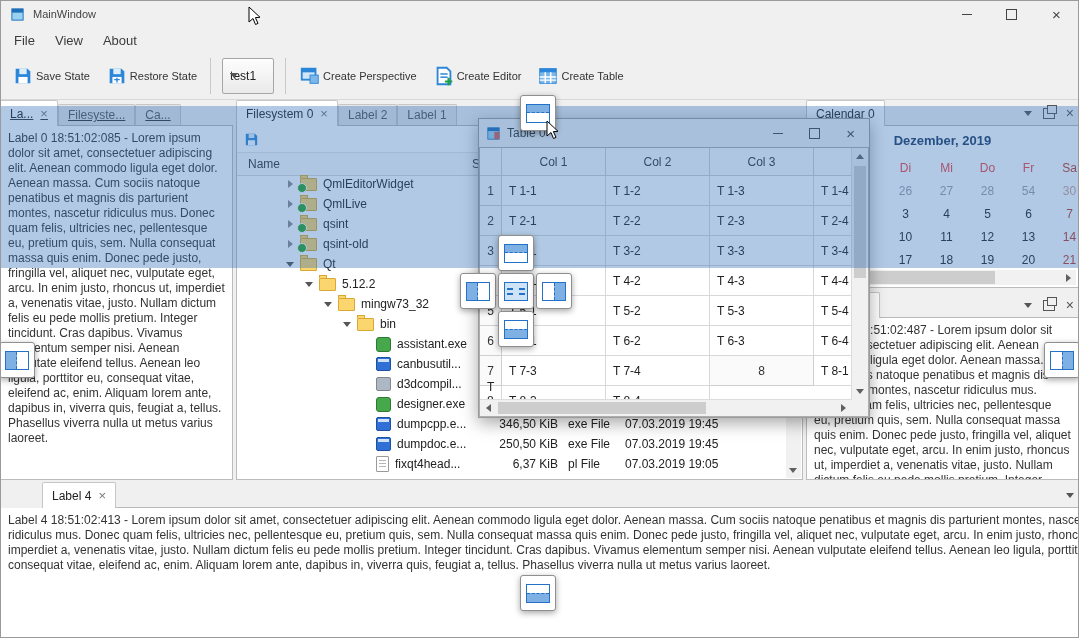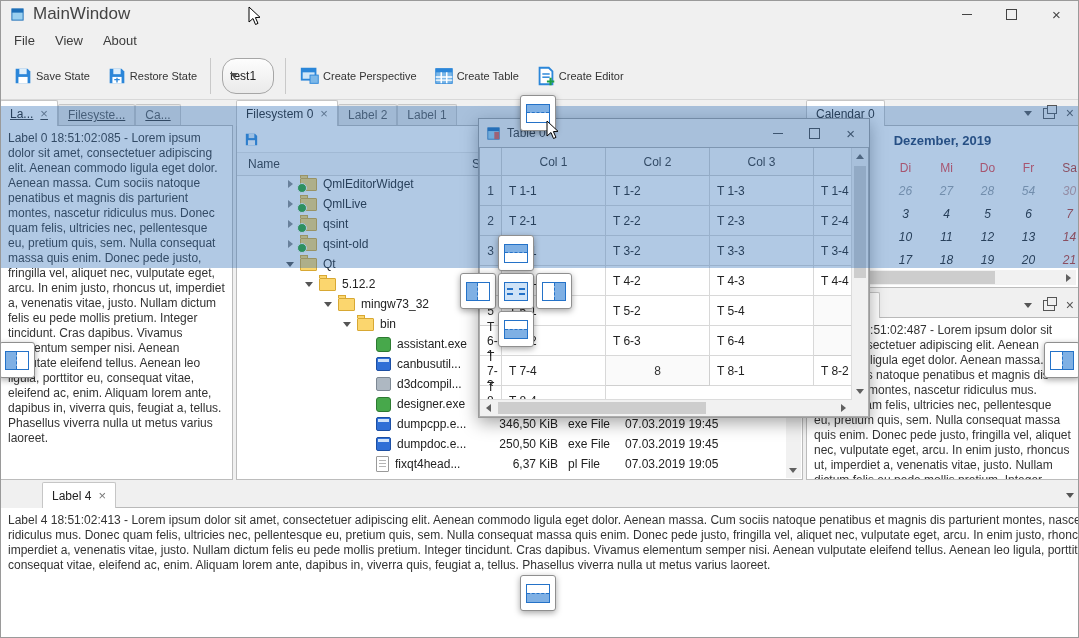--- a/index.html
+++ b/index.html
@@ -4,35 +4,35 @@
 <style>
   html,body{margin:0;padding:0;}
   body{
     position:relative;width:1079px;height:638px;overflow:hidden;
     background:#f0f0f0;font-family:"Liberation Sans",sans-serif;font-size:12px;color:#333;
   }
   body::after{content:"";position:absolute;inset:0;border:1px solid #9a9a9a;pointer-events:none;z-index:99;}
 
   
   .titlebar{position:absolute;left:0;top:0;width:1079px;height:28px;display:flex;align-items:center;padding-left:10px;gap:8px;box-sizing:border-box;background:#f0f0f0;}
-  .titlebar .wtitle{font-size:17px;color:#444;}
+  .titlebar .wtitle{font-size:11px;color:#444;}
   .win-controls{position:absolute;right:0;top:0;display:flex;height:28px;}
   .win-btn{width:45px;height:28px;display:flex;align-items:center;justify-content:center;color:#333;}
   .g-min{display:block;width:10px;height:1px;background:#444;}
   .g-max{display:block;width:9px;height:9px;border:1px solid #444;}
   .g-close{font-size:15px;color:#444;line-height:1;}
 
   .menubar{position:absolute;left:0;top:28px;width:1079px;height:24px;display:flex;align-items:center;padding-left:4px;box-sizing:border-box;}
   .menu-item{padding:3px 10px;font-size:13px;color:#3c3c3c;}
 
   .toolbar{position:absolute;left:0;top:52px;width:1079px;height:48px;display:flex;align-items:center;padding-left:4px;box-sizing:border-box;border-bottom:1px solid #d8d8d8;background:#f0f0f0;}
   .tbtn{display:flex;flex-direction:row;align-items:center;justify-content:center;gap:2px;padding:2px 8px;height:44px;font-size:11px;color:#333;}
   .tbtn svg{width:22px;height:22px;}
   .tsep{width:1px;height:36px;background:#c9c9c9;margin:0 5px;}
-  .combo{width:52px;height:36px;border:1px solid #a6a6a6;border-radius:14px;background:linear-gradient(#fdfdfd,#eaeaea);display:flex;align-items:center;padding:0 5px 0 7px;box-sizing:border-box;margin:0 6px;}
+  .combo{width:52px;height:36px;border:1px solid #a6a6a6;border-radius:2px;background:linear-gradient(#fdfdfd,#eaeaea);display:flex;align-items:center;padding:0 5px 0 7px;box-sizing:border-box;margin:0 6px;}
   .combo .cval{font-size:12px;color:#222;}
   .combo .arr{margin-left:auto;width:0;height:0;border-left:4px solid transparent;border-right:4px solid transparent;border-top:5px solid #555;}
 
   
   .panel{position:absolute;}
   .tabbar{position:relative;height:26px;display:flex;align-items:flex-end;background:#f0f0f0;border-bottom:1px solid #b9b9b9;box-sizing:border-box;}
   .tab{height:21px;display:flex;align-items:center;padding:0 9px;font-size:12px;color:#555;background:#e6e6e6;border:1px solid #c6c6c6;border-bottom:none;border-radius:2px 2px 0 0;white-space:nowrap;box-sizing:border-box;}
   .tab.active{background:#fff;height:26px;margin-bottom:-1px;color:#222;z-index:2;}
   .tab .x{margin-left:7px;color:#787878;font-size:13px;line-height:1;}
   .tb-btns{position:absolute;right:5px;top:0;height:26px;display:flex;gap:11px;align-items:center;z-index:3;}
@@ -86,21 +86,21 @@
   .fs-scroll{right:1px;top:49px;bottom:1px;width:15px;}
   .fs-scroll .sb-thumb{left:1px;right:1px;top:22px;height:135px;}
   .fs-scroll .arr.up{left:3px;top:5px;}
   .fs-scroll .arr.down{left:3px;bottom:5px;}
 
   
   .cal-month{text-align:center;font-weight:bold;font-size:13px;color:#1f3a64;padding-top:7px;}
   .cal-grid{position:absolute;left:78px;top:30px;display:grid;grid-template-columns:repeat(5,41px);grid-auto-rows:23px;text-align:center;font-size:12px;align-items:center;}
   .cdow{color:#ef4444;}
   .cdow.red{color:#c0392b;}
-  .cday{color:#222;font-style:italic;}
+  .cday{color:#222;}
   .cday.muted{color:#9aa0a6;}
   .cday.weekend{color:#c0392b;}
   .cday.muted.weekend{color:#cf9d98;}
   .cal-scroll{left:2px;right:2px;bottom:2px;height:15px;}
   .cal-scroll .sb-thumb{top:1px;bottom:1px;left:18px;width:168px;}
   .cal-scroll .arr.left{left:5px;top:4px;}
   .cal-scroll .arr.right{right:5px;top:4px;}
 
   
   .float-win{position:absolute;left:478px;top:118px;width:392px;height:300px;background:#f0f0f0;border:1px solid #9b9b9b;box-shadow:0 5px 16px rgba(0,0,0,.35);z-index:10;box-sizing:border-box;}
@@ -193,35 +193,35 @@
   <div class="tbtn">
     <svg viewBox="0 0 24 24">
         <rect x="3" y="4" width="15" height="12" fill="#cfe6f8" stroke="#2b86d9" stroke-width="2"></rect>
         <rect x="3" y="4" width="15" height="4" fill="#2b86d9"></rect>
         <rect x="12" y="11" width="9" height="9" fill="#7db8e8" stroke="#2b86d9"></rect>
       </svg>
     <span>Create Perspective</span>
   </div>
   <div class="tbtn">
     <svg viewBox="0 0 24 24">
-        <rect x="3" y="4" width="18" height="16" fill="#7db8e8" stroke="#2b86d9"></rect>
-        <rect x="3" y="4" width="18" height="4" fill="#2b86d9"></rect>
-        <path d="M3 13 h18 M3 16.5 h18 M9 8 v12 M15 8 v12" stroke="#fff" stroke-width="1.6"></path>
-      </svg>
-    <span>Create Table</span>
-  </div>
-  <div class="tbtn">
-    <svg viewBox="0 0 24 24">
         <path d="M5 3 h10 l4 4 v14 h-14 z" fill="#fff" stroke="#2b86d9" stroke-width="2"></path>
         <rect x="8" y="9" width="8" height="1.6" fill="#2b86d9"></rect>
         <rect x="8" y="12.5" width="8" height="1.6" fill="#2b86d9"></rect>
         <rect x="15" y="15" width="8" height="3" transform="translate(-4 3)" fill="none"></rect>
         <path d="M17 14 v8 M13 18 h8" stroke="#1d9e45" stroke-width="2.4"></path>
       </svg>
     <span>Create Editor</span>
+  </div>
+  <div class="tbtn">
+    <svg viewBox="0 0 24 24">
+        <rect x="3" y="4" width="18" height="16" fill="#7db8e8" stroke="#2b86d9"></rect>
+        <rect x="3" y="4" width="18" height="4" fill="#2b86d9"></rect>
+        <path d="M3 13 h18 M3 16.5 h18 M9 8 v12 M15 8 v12" stroke="#fff" stroke-width="1.6"></path>
+      </svg>
+    <span>Create Table</span>
   </div>
 </div>
 
 <div class="panel panel-left">
   <div class="tabbar">
     <div class="tab active">
       <span>La...</span>
       <span class="x">×</span>
     </div>
     <div class="tab">
@@ -488,20 +488,21 @@
 
         <div class="trh">4</div>
         <div class="td">T 4-1</div>
         <div class="td">T 4-2</div>
         <div class="td">T 4-3</div>
         <div class="td">T 4-4</div>
 
         <div class="trh">5</div>
         <div class="td">T 5-1</div>
         <div class="td">T 5-2</div>
+        <div class="td">T 5-3</div>
         <div class="td">T 5-4</div>
 
         <div class="trh">6</div>
         <div class="td">T 6-1</div>
         <div class="td">T 6-2</div>
         <div class="td">T 6-3</div>
         <div class="td">T 6-4</div>
 
         <div class="trh">7</div>
         <div class="td">T 7-3</div>

